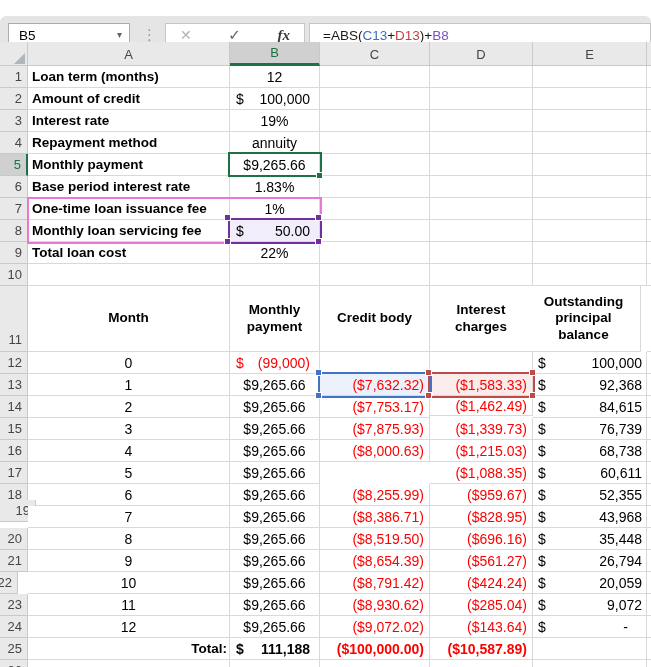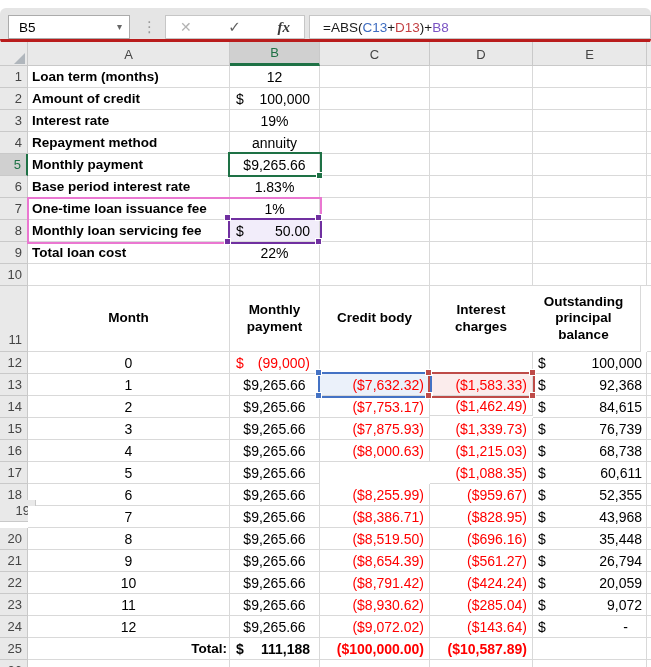--- a/index.html
+++ b/index.html
@@ -1,20 +1,20 @@
 <!DOCTYPE html>
 <html><head>
 <meta charset="utf-8">
 <style>
   html,body{margin:0;padding:0;background:#fff;}
   #app{position:relative;width:651px;height:667px;overflow:hidden;background:#fff;
        font-family:"Liberation Sans","DejaVu Sans",sans-serif;color:#000;}
 
   
-  #topbar{position:absolute;left:0;top:8px;width:651px;height:37px;background:#E5E5E5;
+  #topbar{position:absolute;left:0;top:16px;width:651px;height:37px;background:#E5E5E5;
           border-bottom:6px solid #b91c1c;box-sizing:border-box;border-radius:6px;}
   .namebox{position:absolute;left:8px;top:7px;width:122px;height:24px;background:#fff;
            border:1px solid #ABABAB;box-sizing:border-box;display:flex;align-items:center;
            justify-content:space-between;padding:0 7px 0 10px;font-size:13.5px;}
   .caret{color:#666;font-size:10px;line-height:1;}
   .dots{position:absolute;left:142px;top:7px;height:24px;display:flex;align-items:center;
         color:#9A9A9A;font-size:15px;}
   .fxbox{position:absolute;left:165px;top:7px;width:140px;height:24px;background:#fff;
          border:1px solid #C6C6C6;box-sizing:border-box;display:flex;align-items:center;
          justify-content:space-between;padding:0 14px;}
@@ -281,21 +281,21 @@
       <div class="rowhead" style="left: 0px; top: 550px; width: 28px; height: 22px;">21</div>
       <div class="cell center" style="left: 28px; top: 550px; width: 202px; height: 22px;">9</div>
       <div class="cell center" style="left: 230px; top: 550px; width: 90px; height: 22px;">$9,265.66</div>
       <div class="cell right red" style="left: 320px; top: 550px; width: 110px; height: 22px;">($8,654.39)</div>
       <div class="cell right red" style="left: 430px; top: 550px; width: 103px; height: 22px;">($561.27)</div>
       <div class="cell acct-e" style="left: 533px; top: 550px; width: 114px; height: 22px;">
         <span>$</span>
         <span>26,794</span>
       </div>
       <div class="cell" style="left: 647px; top: 550px; width: 24px; height: 22px;"></div>
-      <div class="rowhead" style="left: 0px; top: 572px; width: 28px; height: 22px;">22</div>
+      <div class="rowhead" style="left: 0px; top: 572px; width: 18px; height: 22px;">22</div>
       <div class="cell center" style="left: 28px; top: 572px; width: 202px; height: 22px;">10</div>
       <div class="cell center" style="left: 230px; top: 572px; width: 90px; height: 22px;">$9,265.66</div>
       <div class="cell right red" style="left: 320px; top: 572px; width: 110px; height: 22px;">($8,791.42)</div>
       <div class="cell right red" style="left: 430px; top: 572px; width: 103px; height: 22px;">($424.24)</div>
       <div class="cell acct-e" style="left: 533px; top: 572px; width: 114px; height: 22px;">
         <span>$</span>
         <span>20,059</span>
       </div>
       <div class="cell" style="left: 647px; top: 572px; width: 24px; height: 22px;"></div>
       <div class="rowhead" style="left: 0px; top: 594px; width: 28px; height: 22px;">23</div>

